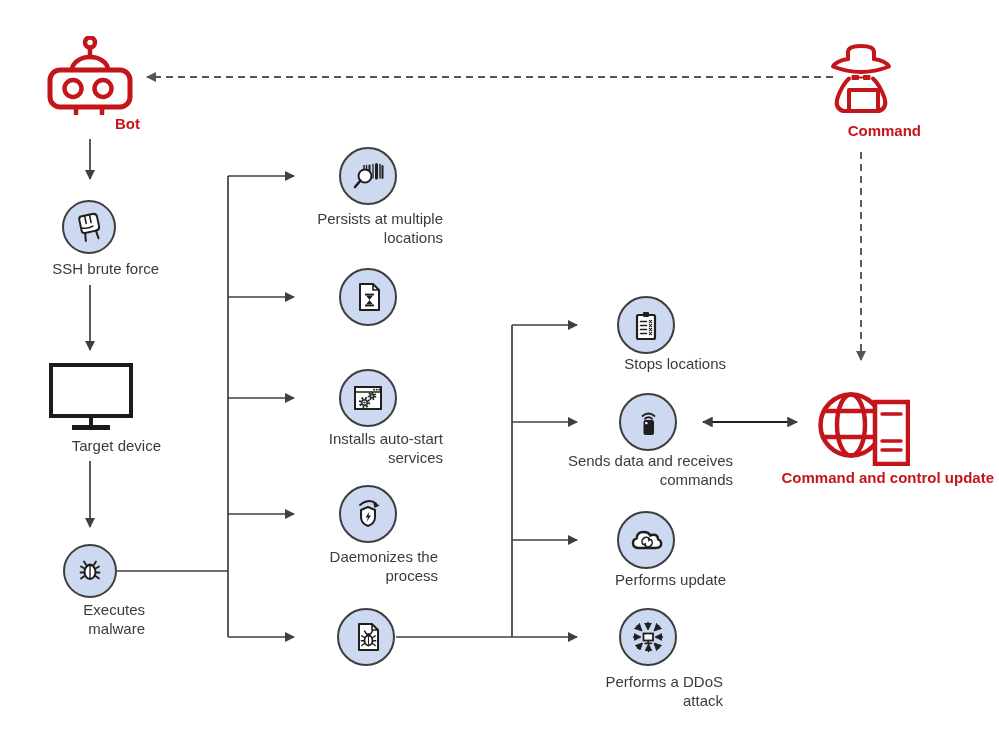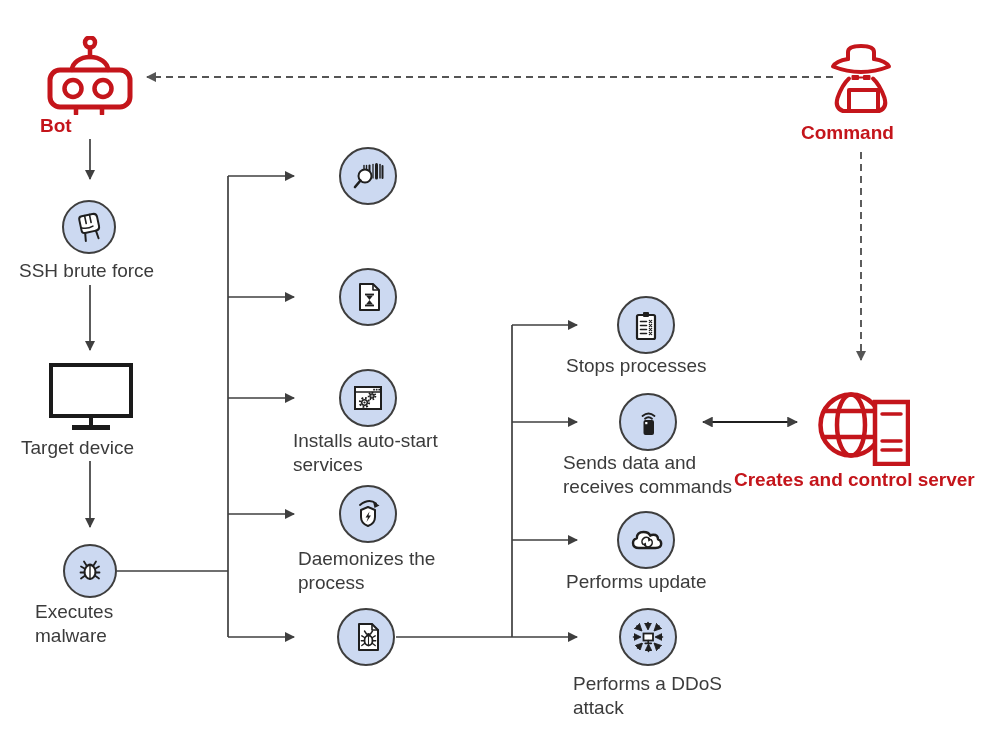--- a/index.html
+++ b/index.html
@@ -5,21 +5,21 @@
   *{margin:0;padding:0;box-sizing:border-box}
   html,body{background:#fff}
   body{font-family:"Liberation Sans",sans-serif;}
   .canvas{position:relative;width:999px;height:729px;background:#fff;overflow:hidden}
   .connectors{position:absolute;left:0;top:0;width:999px;height:729px}
   .circle-node{position:absolute;border-radius:50%;background:#ccd9f1;border:2px solid #3e3e3e;
                display:flex;align-items:center;justify-content:center}
   .sz54{width:54px;height:54px}
   .sz58{width:58px;height:58px}
   .icon-block{position:absolute;display:flex;align-items:center;justify-content:center}
-  .label{position:absolute;font-size:19px;line-height:1.27;color:#3b3b3b;text-align:left}
+  .label{position:absolute;font-size:15px;line-height:1.27;color:#3b3b3b;text-align:right}
   .label.red{color:#c4151b;font-weight:700}
   svg{display:block}
 </style>
 </head>
 <body>
 
 <div class="canvas">
 
   <svg class="connectors" viewBox="0 0 999 729">
     <defs>
@@ -241,21 +241,22 @@
       <line x1="19.2" y1="22.5" x2="19.2" y2="25" stroke-width="1.6"></line>
       <line x1="16.3" y1="25.3" x2="22.2" y2="25.3" stroke-width="1.8"></line>
     </svg>
   </div>
 
   <div class="label red" style="left:40px;top:114px;width:100px">Bot</div>
   <div class="label red" style="left:801px;top:121px;width:120px">Command</div>
   <div class="label" style="left:19px;top:259px;width:140px">SSH brute force</div>
   <div class="label" style="left:21px;top:436px;width:140px">Target device</div>
   <div class="label" style="left:35px;top:600px;width:110px">Executes malware</div>
+  <div class="label" style="left:293px;top:209px;width:150px">Persists at multiple locations</div>
   <div class="label" style="left:293px;top:429px;width:150px">Installs auto-start services</div>
   <div class="label" style="left:298px;top:547px;width:140px">Daemonizes the process</div>
-  <div class="label" style="left:566px;top:354px;width:160px">Stops processes</div>
+  <div class="label" style="left:566px;top:354px;width:160px">Stops locations</div>
   <div class="label" style="left:566px;top:570px;width:160px">Performs update</div>
   <div class="label" style="left:563px;top:451px;width:170px">Sends data and receives commands</div>
   <div class="label" style="left:573px;top:672px;width:150px">Performs a DDoS attack</div>
-  <div class="label red" style="left:734px;top:468px;width:260px">Creates and control server</div>
+  <div class="label red" style="left:734px;top:468px;width:260px">Command and control update</div>
 
 </div>
 
 </body></html>

